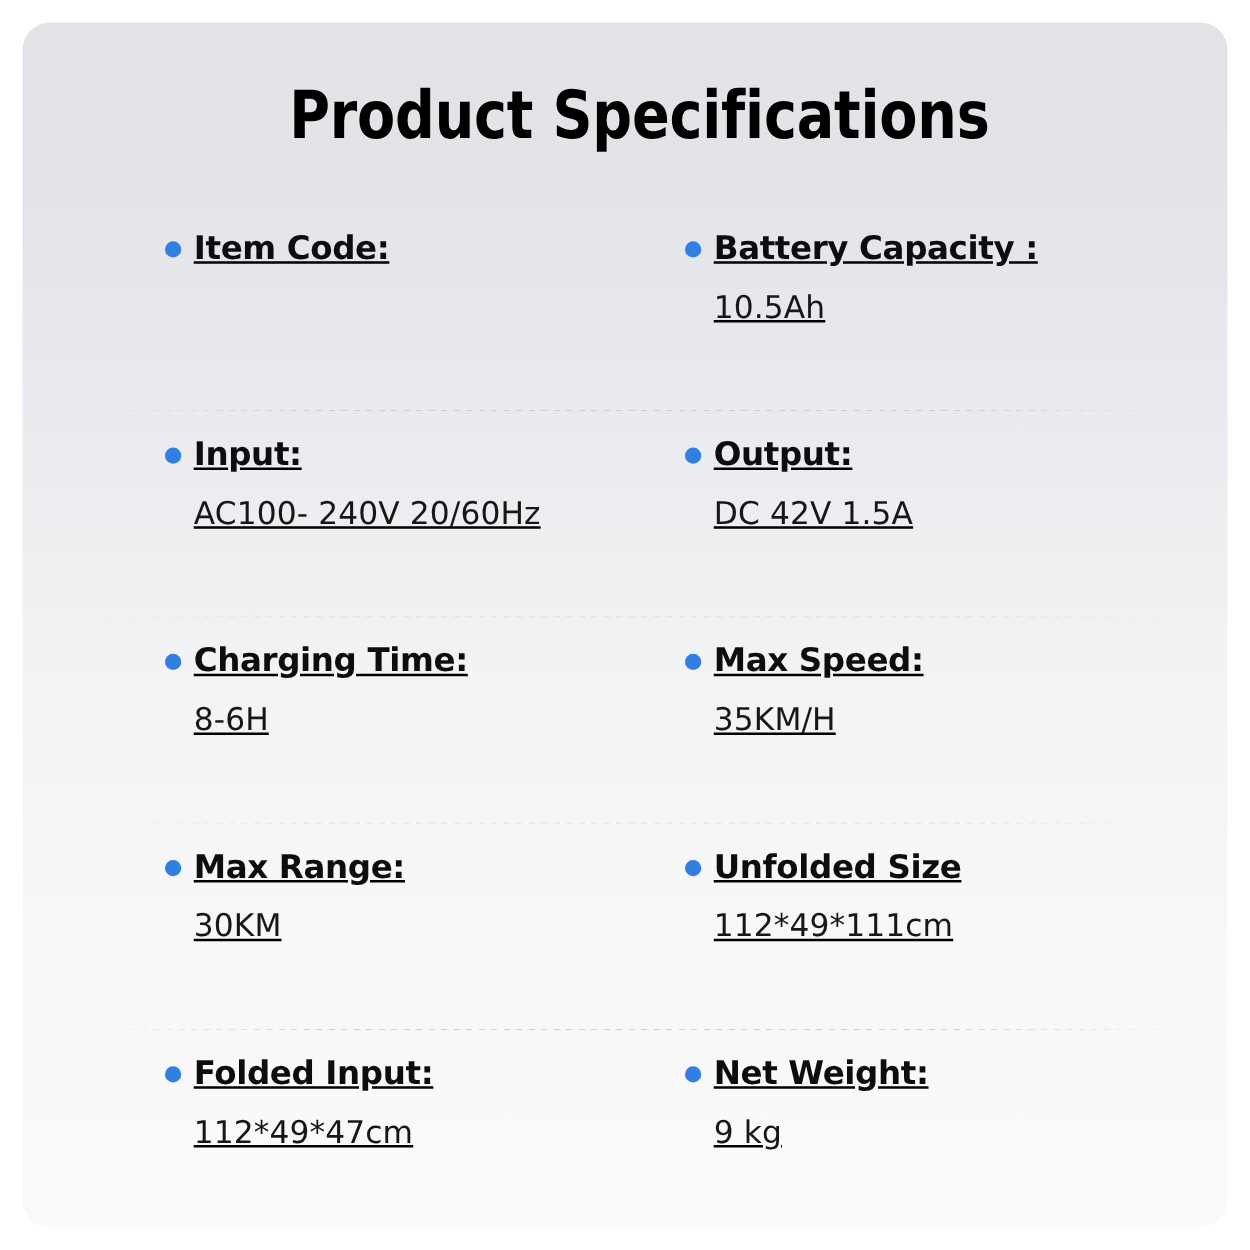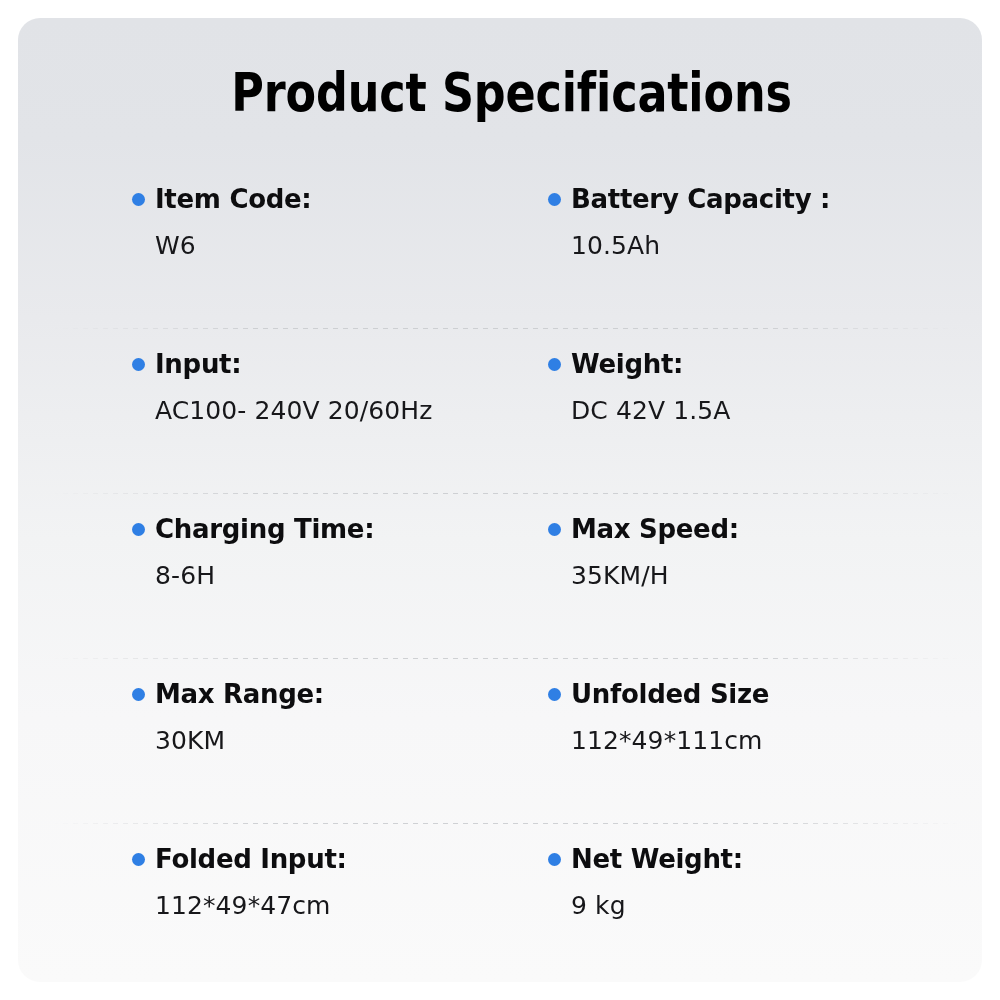--- a/index.html
+++ b/index.html
@@ -78,20 +78,21 @@
         rgba(0,0,0,1) 78%, rgba(0,0,0,0) 100%);
     mask-image: linear-gradient(to right,
         rgba(0,0,0,0) 0%, rgba(0,0,0,1) 22%,
         rgba(0,0,0,1) 78%, rgba(0,0,0,0) 100%);
     opacity: 0.85;
   }
 
   .spec-cell {
     position: absolute;
     top: 18px;
+    text-decoration: underline;
   }
 
   .spec-cell.left  { left: 114px;  width: 420px; }
   .spec-cell.right { left: 530px;  width: 420px; }
 
   .label-line {
     display: flex;
     align-items: center;
     height: 34px;
   }
@@ -138,21 +139,20 @@
   </div>
 
   <div id="spec-list">
 
     <div class="spec-row">
       <div class="spec-cell left">
         <div class="label-line">
           <span class="bullet"></span>
           <span class="spec-label">Item Code:</span>
         </div>
-        <div class="spec-value">W6</div>
       </div>
       <div class="spec-cell right">
         <div class="label-line">
           <span class="bullet"></span>
           <span class="spec-label">Battery Capacity :</span>
         </div>
         <div class="spec-value">10.5Ah</div>
       </div>
       <div class="divider"></div>
     </div>
@@ -161,21 +161,21 @@
       <div class="spec-cell left">
         <div class="label-line">
           <span class="bullet"></span>
           <span class="spec-label">Input:</span>
         </div>
         <div class="spec-value">AC100- 240V 20/60Hz</div>
       </div>
       <div class="spec-cell right">
         <div class="label-line">
           <span class="bullet"></span>
-          <span class="spec-label">Weight:</span>
+          <span class="spec-label">Output:</span>
         </div>
         <div class="spec-value">DC 42V 1.5A</div>
       </div>
       <div class="divider"></div>
     </div>
 
     <div class="spec-row">
       <div class="spec-cell left">
         <div class="label-line">
           <span class="bullet"></span>

